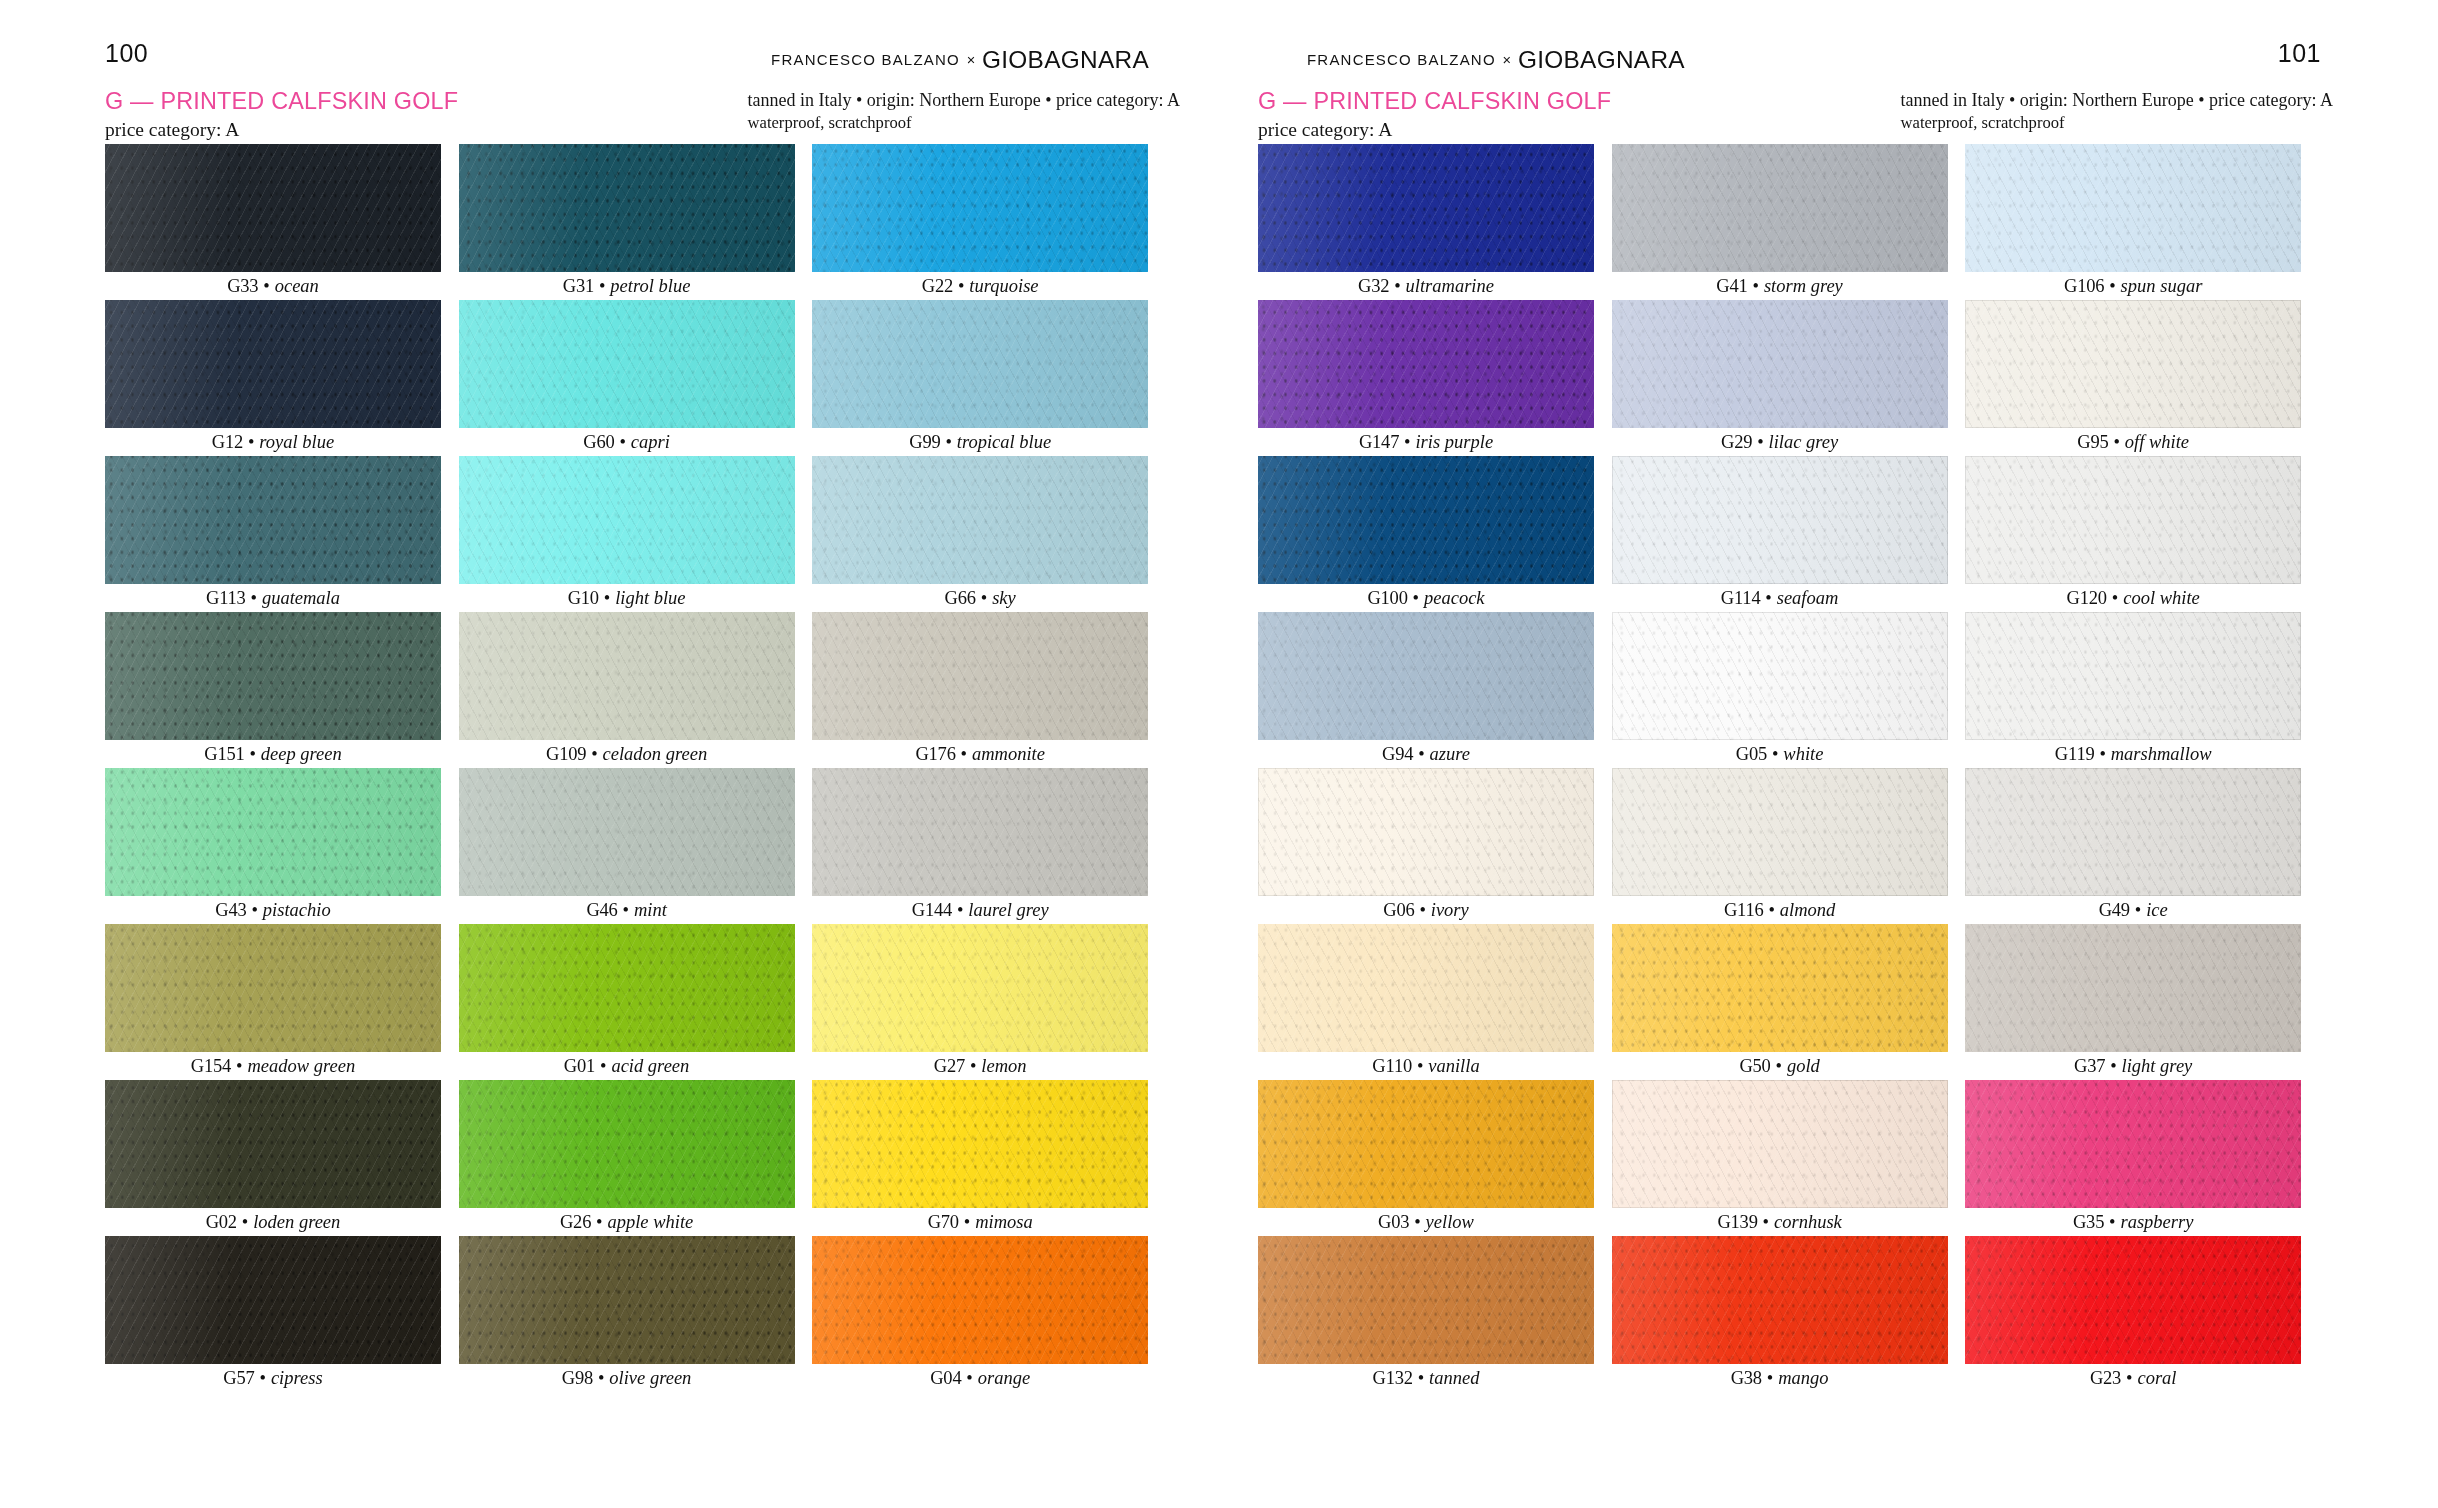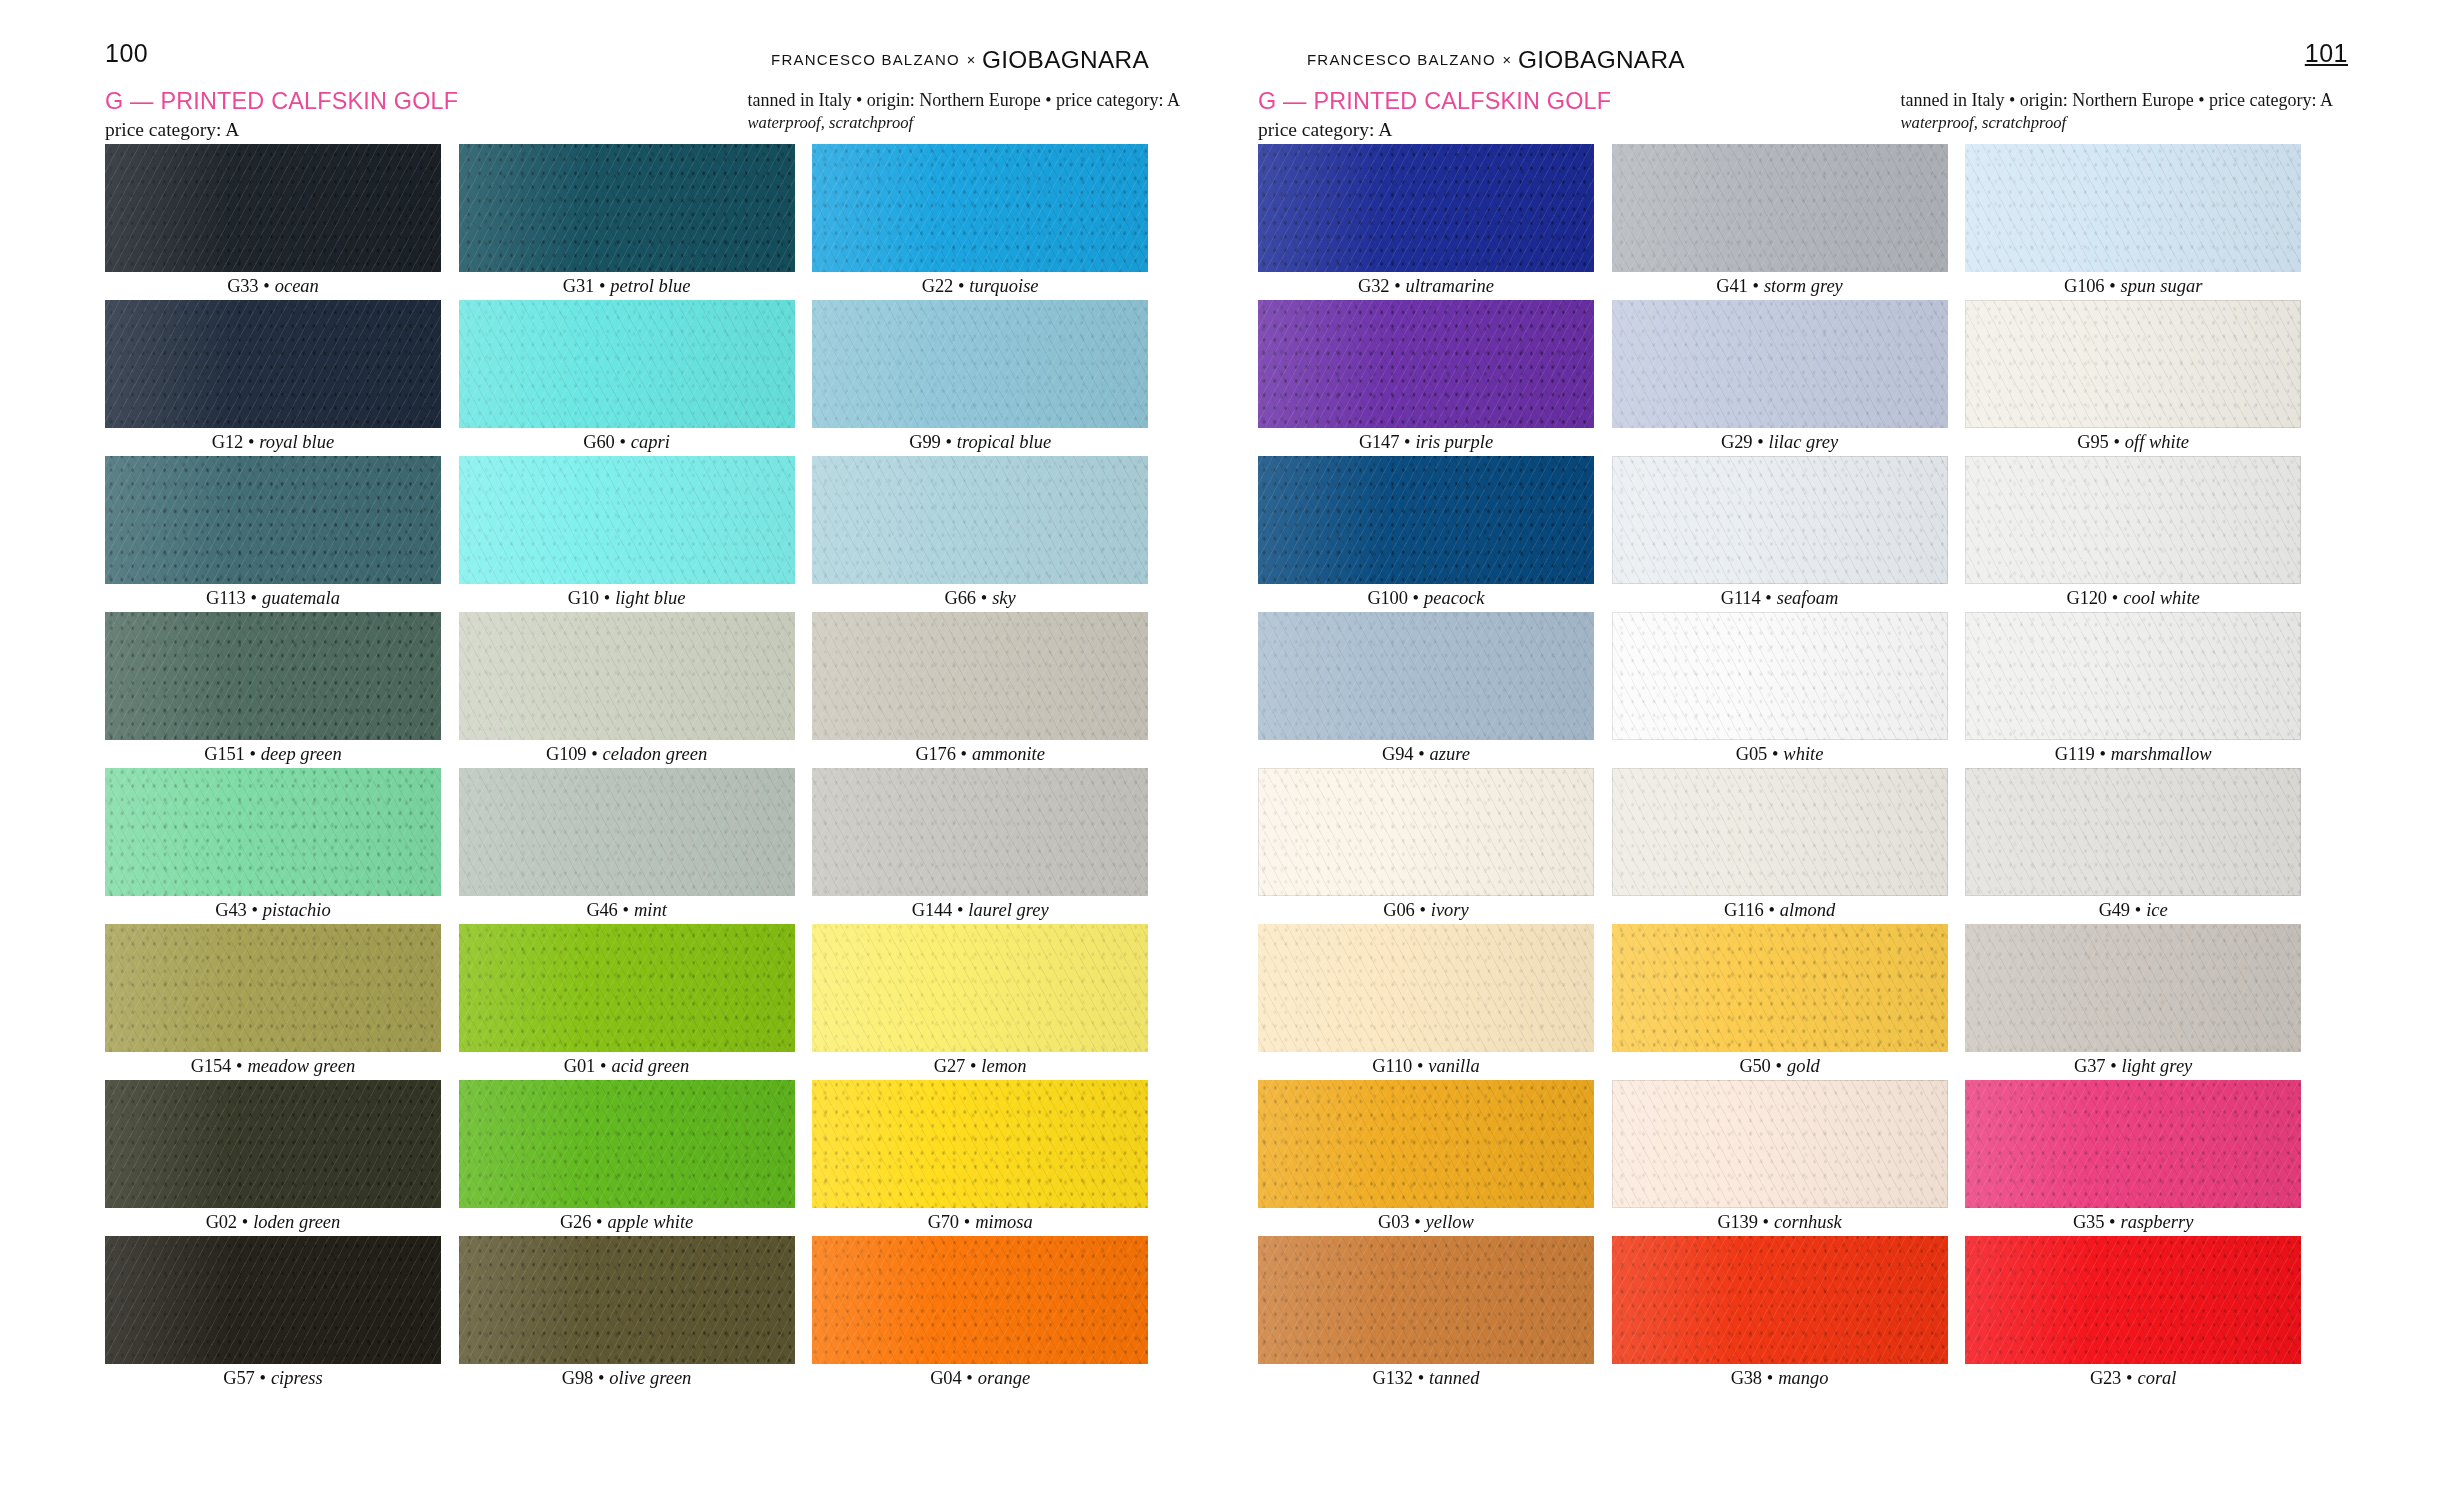--- a/index.html
+++ b/index.html
@@ -64,21 +64,21 @@
   }
 
   .folio {
     position: absolute;
     top: 39px;
     font-size: 25px;
     letter-spacing: 0.5px;
     color: #111111;
   }
   .page.left  .folio { left: 105px; }
-  .page.right .folio { right: 90px; text-decoration: underline; }
+  .page.right .folio { right: 117px; }
 
   
   .sec-head {
     position: absolute;
     top: 88px;
     left: 105px;
     right: 39px;
     display: flex;
     justify-content: space-between;
     align-items: flex-start;
@@ -102,21 +102,20 @@
     font-family: "Liberation Serif", serif;
     padding-top: 2px;
   }
   .sec-right .sec-spec {
     font-size: 18px;
     color: #151515;
     white-space: nowrap;
   }
   .sec-right .sec-props {
     font-size: 16.6px;
-    font-style: italic;
     color: #151515;
     margin-top: 2px;
   }
 
   
   .grid {
     position: absolute;
     top: 144px;
     display: grid;
     grid-template-columns: repeat(3, 336px);

